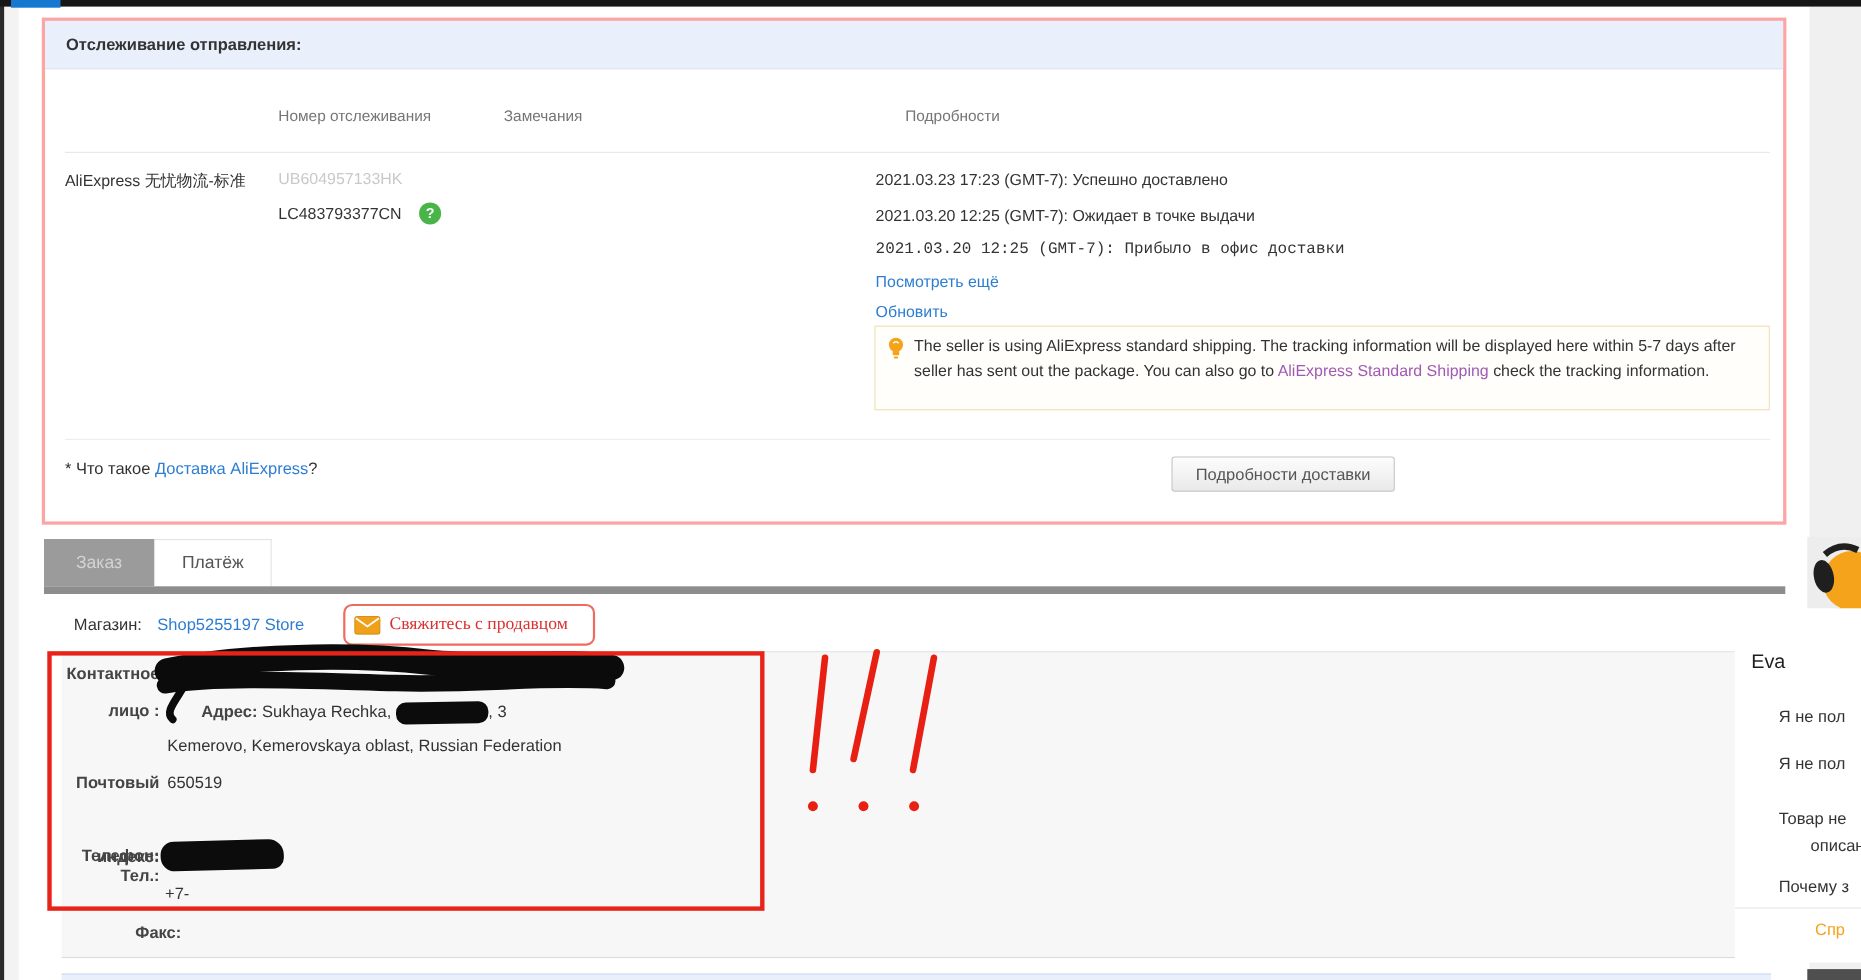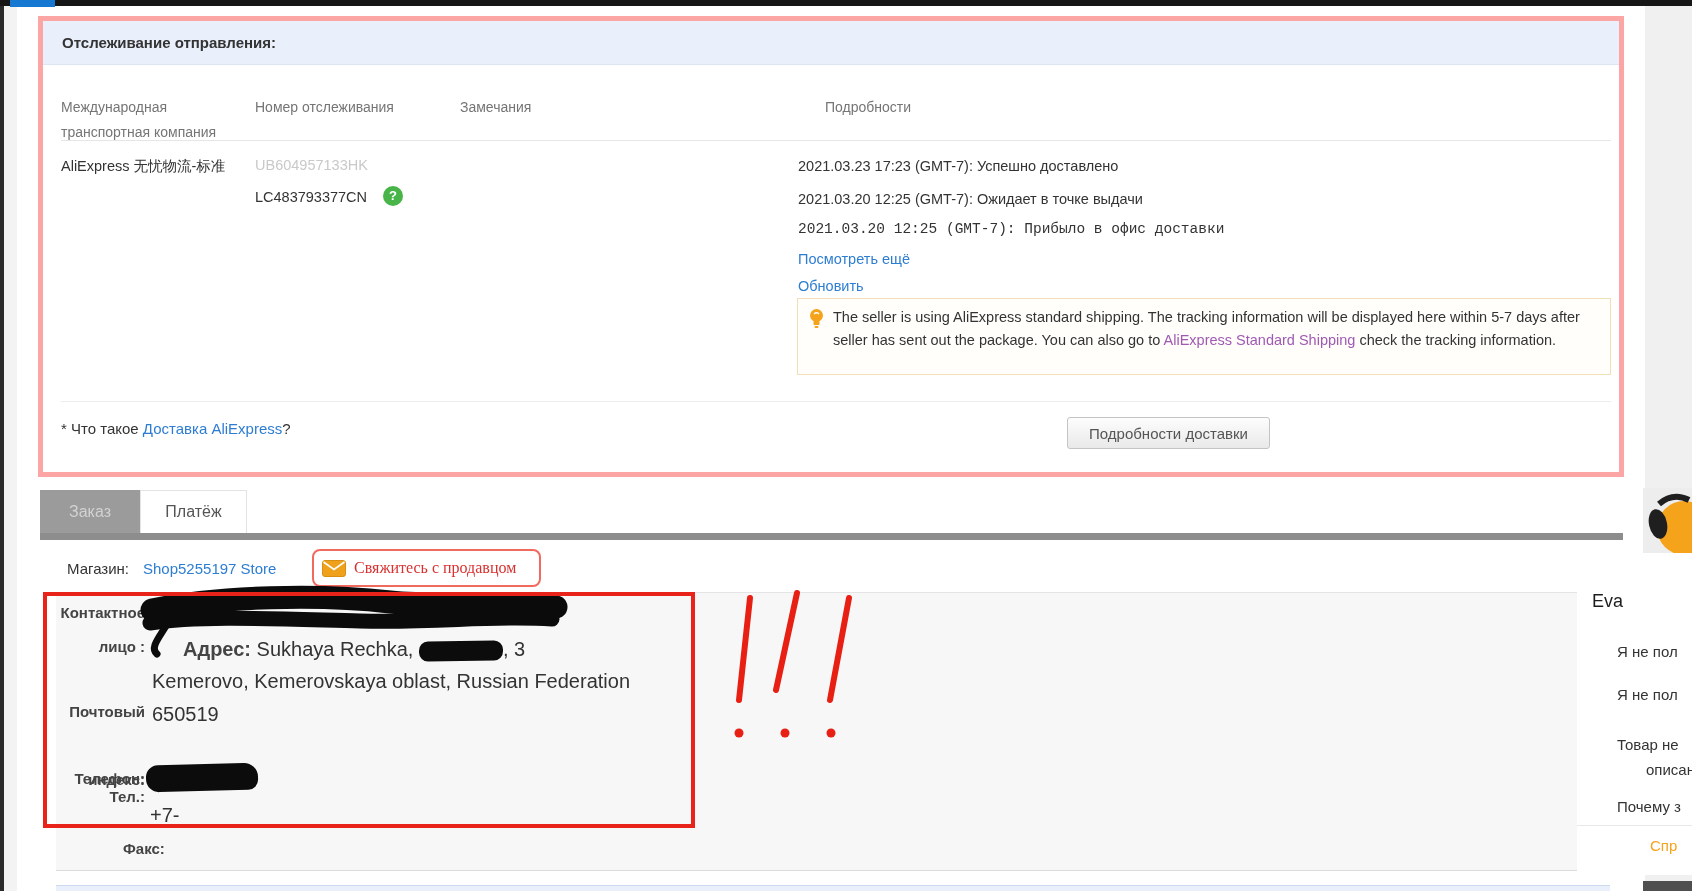--- a/index.html
+++ b/index.html
@@ -8,21 +8,21 @@
   .abs { position:absolute; }
 
   
   .topbar   { left:0; top:0; width:1692px; height:6px; background:#161616; }
   .topbar-blue { left:10px; top:0; width:45px; height:7px; background:#1778d2; }
   .left-dark { left:0; top:0; width:4px; height:891px; background:#2a2a2a; }
   .left-gutter { left:4px; top:0; width:13px; height:891px; background:#f3f3f3; }
   .right-gutter { left:1645px; top:6px; width:47px; height:885px; background:#f0f0f0; }
 
   
-  .card { left:38px; top:16px; width:1586px; height:461px; background:#fff; border:5px solid #fca5a5; }
+  .card { left:38px; top:16px; width:1586px; height:461px; background:#fff; border:3px solid #fca5a5; }
   .card-header { left:0; top:0; width:100%; height:44px; background:#e9effb; border-bottom:1px solid #dde4f3;
                  display:flex; align-items:center; padding-left:19px; font-size:15px; font-weight:bold; color:#333; }
   .col-head { color:#757575; font-size:14px; line-height:25px; }
   .ch1 { left:18px; top:74px; width:170px; }
   .ch2 { left:212px; top:74px; }
   .ch3 { left:417px; top:74px; }
   .ch4 { left:782px; top:74px; }
   .head-divider { left:18px; top:119px; width:1550px; height:1px; background:#e6e6e6; }
   .carrier { left:18px; top:136px; font-size:14.5px; color:#333; }
   .tn-old { left:212px; top:136px; font-size:14.5px; color:#c9c9c9; }
@@ -58,21 +58,21 @@
   .store-label { left:67px; top:560px; font-size:15px; color:#333; }
   .store-link { left:143px; top:560px; font-size:15px; }
   .contact-seller { left:312px; top:549px; width:229px; height:38px; border:2px solid #f06a5e; border-radius:8px;
                     background:#fff; display:flex; align-items:center; gap:8px; padding-left:8px; cursor:pointer; }
   .contact-seller-label { font-family:"Liberation Serif", serif; font-size:16px; color:#d93030; }
 
   
   .contact-section { left:56px; top:592px; width:1567px; height:279px; background:#f7f7f8;
                      border-top:1px solid #e4e4e4; border-bottom:1px solid #dcdcdc; }
   .clabel { width:110px; text-align:right; font-weight:bold; font-size:15px; color:#444; left:35px; }
-  .cval { font-size:20px; color:#333; }
+  .cval { font-size:15px; color:#333; }
   .lbl-contact { top:604px; } .lbl-lico { top:638px; }
   .lbl-zip1 { top:703px; } .lbl-zip2 { top:738px;margin-top:33px; }
   .lbl-phone { top:770px; } .lbl-tel { top:788px; }
   .lbl-fax { left:123px; top:840px; font-weight:bold; font-size:15px; color:#444; }
   .addr-row { left:183px; top:638px; }
   .addr-bold { font-weight:bold; color:#444; }
   .addr-line2 { left:152px; top:670px; }
   .zip-val { left:152px; top:703px; }
   .tel-val { left:150px; top:804px; }
   .redact-inline { display:inline-block; width:84px; height:20px; background:#0c0c0c; border-radius:9px;
@@ -104,21 +104,20 @@
 
   <div class="abs left-dark"></div>
   <div class="abs left-gutter"></div>
   <div class="abs right-gutter"></div>
   <div class="abs topbar"></div>
   <div class="abs topbar-blue"></div>
 
   <div class="abs card">
     <div class="abs card-header">Отслеживание отправления:</div>
 
-    <div class="abs col-head ch1">Международная транспортная компания</div>
     <div class="abs col-head ch2">Номер отслеживания</div>
     <div class="abs col-head ch3">Замечания</div>
     <div class="abs col-head ch4">Подробности</div>
     <div class="abs head-divider"></div>
 
     <div class="abs carrier">AliExpress 无忧物流-标准</div>
     <div class="abs tn-old">UB604957133HK</div>
     <div class="abs tn-cur">LC483793377CN</div>
     <div class="abs q-badge">?</div>
 

